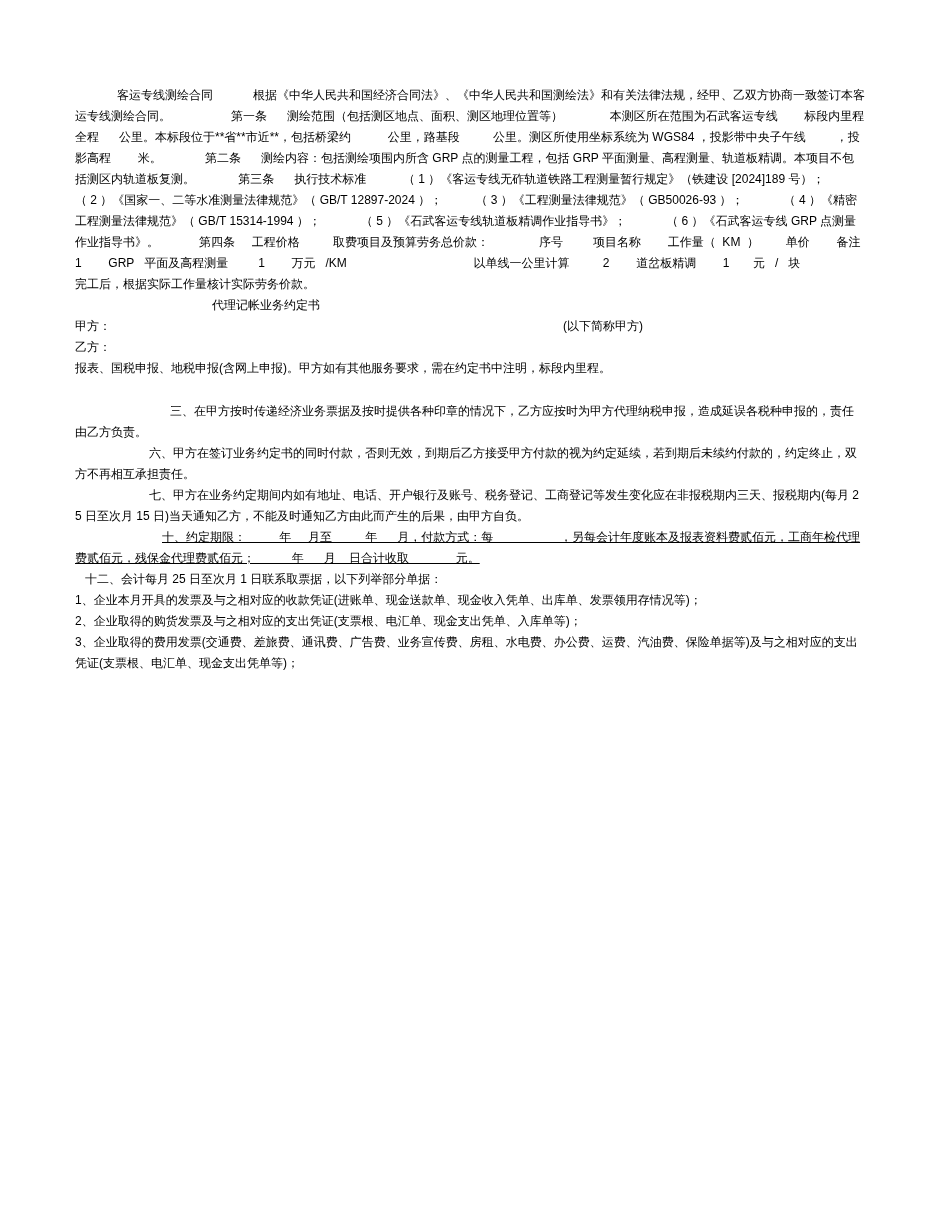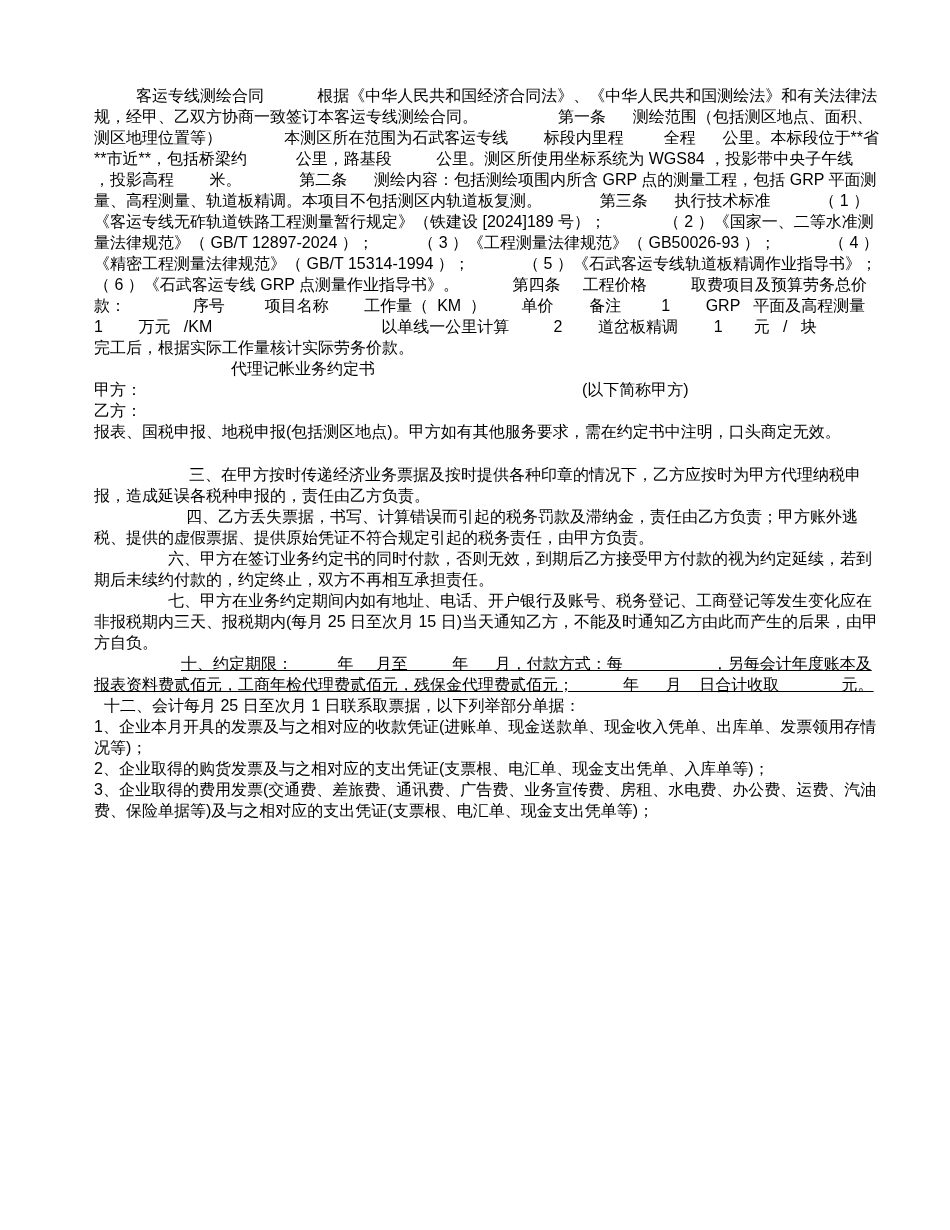--- a/index.html
+++ b/index.html
@@ -10,25 +10,25 @@
   }
   body {
     width: 950px;
     height: 1230px;
     position: relative;
     overflow: hidden;
     font-family: "Liberation Sans", sans-serif;
   }
   .doc-page {
     position: absolute;
-    left: 94px;
+    left: 75px;
     top: 85px;
     width: 790px;
     color: #000000;
-    font-size: 16px;
+    font-size: 12px;
     line-height: 21px;
   }
   .para {
     margin: 0;
     padding: 0;
     white-space: pre-wrap;
     word-break: break-all;
     text-align: left;
   }
   
@@ -52,23 +52,22 @@
 <div class="doc-page">
 
   <p class="para ti-42">客运专线测绘合同            根据《中华人民共和国经济合同法》、《中华人民共和国测绘法》和有关法律法规，经甲、乙双方协商一致签订本客运专线测绘合同。                  第一条      测绘范围（包括测区地点、面积、测区地理位置等）              本测区所在范围为石武客运专线        标段内里程         全程      公里。本标段位于**省**市近**，包括桥梁约           公里，路基段          公里。测区所使用坐标系统为 WGS84 ，投影带中央子午线         ，投影高程        米。             第二条      测绘内容：包括测绘项围内所含 GRP 点的测量工程，包括 GRP 平面测量、高程测量、轨道板精调。本项目不包括测区内轨道板复测。             第三条      执行技术标准           （ 1 ）《客运专线无砟轨道铁路工程测量暂行规定》（铁建设 [2024]189 号）；             （ 2 ）《国家一、二等水准测量法律规范》（ GB/T 12897-2024 ）；          （ 3 ）《工程测量法律规范》（ GB50026-93 ）；            （ 4 ）《精密工程测量法律规范》（ GB/T 15314-1994 ）；            （ 5 ）《石武客运专线轨道板精调作业指导书》；            （ 6 ）《石武客运专线 GRP 点测量作业指导书》。            第四条     工程价格          取费项目及预算劳务总价款：               序号         项目名称        工作量（  KM  ）        单价        备注         1        GRP   平面及高程测量         1        万元   /KM                                      以单线一公里计算          2        道岔板精调        1       元   /   块                        完工后，根据实际工作量核计实际劳务价款。</p>
 
   <p class="para ti-137">代理记帐业务约定书</p>
 
   <p class="para party-line"><span>甲方：</span><span class="party-note">(以下简称甲方)</span></p>
 
   <p class="para">乙方：</p>
 
-  <p class="para">报表、国税申报、地税申报(包括测区地点)。甲方如有其他服务要求，需在约定书中注明，口头商定无效。</p>
+  <p class="para">报表、国税申报、地税申报(含网上申报)。甲方如有其他服务要求，需在约定书中注明，标段内里程。</p>
   <p class="para ti-95">三、在甲方按时传递经济业务票据及按时提供各种印章的情况下，乙方应按时为甲方代理纳税申报，造成延误各税种申报的，责任由乙方负责。</p>
-  <p class="para ti-92">四、乙方丢失票据，书写、计算错误而引起的税务罚款及滞纳金，责任由乙方负责；甲方账外逃税、提供的虚假票据、提供原始凭证不符合规定引起的税务责任，由甲方负责。</p>
   <p class="para ti-74">六、甲方在签订业务约定书的同时付款，否则无效，到期后乙方接受甲方付款的视为约定延续，若到期后未续约付款的，约定终止，双方不再相互承担责任。</p>
   <p class="para ti-74">七、甲方在业务约定期间内如有地址、电话、开户银行及账号、税务登记、工商登记等发生变化应在非报税期内三天、报税期内(每月 25 日至次月 15 日)当天通知乙方，不能及时通知乙方由此而产生的后果，由甲方自负。</p>
   <p class="para ti-87">十、约定期限：          年     月至          年      月，付款方式：每                    ，另每会计年度账本及报表资料费贰佰元，工商年检代理费贰佰元，残保金代理费贰佰元；           年      月    日合计收取              元。</p>
   <p class="para ti-10">十二、会计每月 25 日至次月 1 日联系取票据，以下列举部分单据：</p>
 
   <p class="para">1、企业本月开具的发票及与之相对应的收款凭证(进账单、现金送款单、现金收入凭单、出库单、发票领用存情况等)；</p>
   <p class="para">2、企业取得的购货发票及与之相对应的支出凭证(支票根、电汇单、现金支出凭单、入库单等)；</p>
   <p class="para">3、企业取得的费用发票(交通费、差旅费、通讯费、广告费、业务宣传费、房租、水电费、办公费、运费、汽油费、保险单据等)及与之相对应的支出凭证(支票根、电汇单、现金支出凭单等)；</p>
 
 </div>

